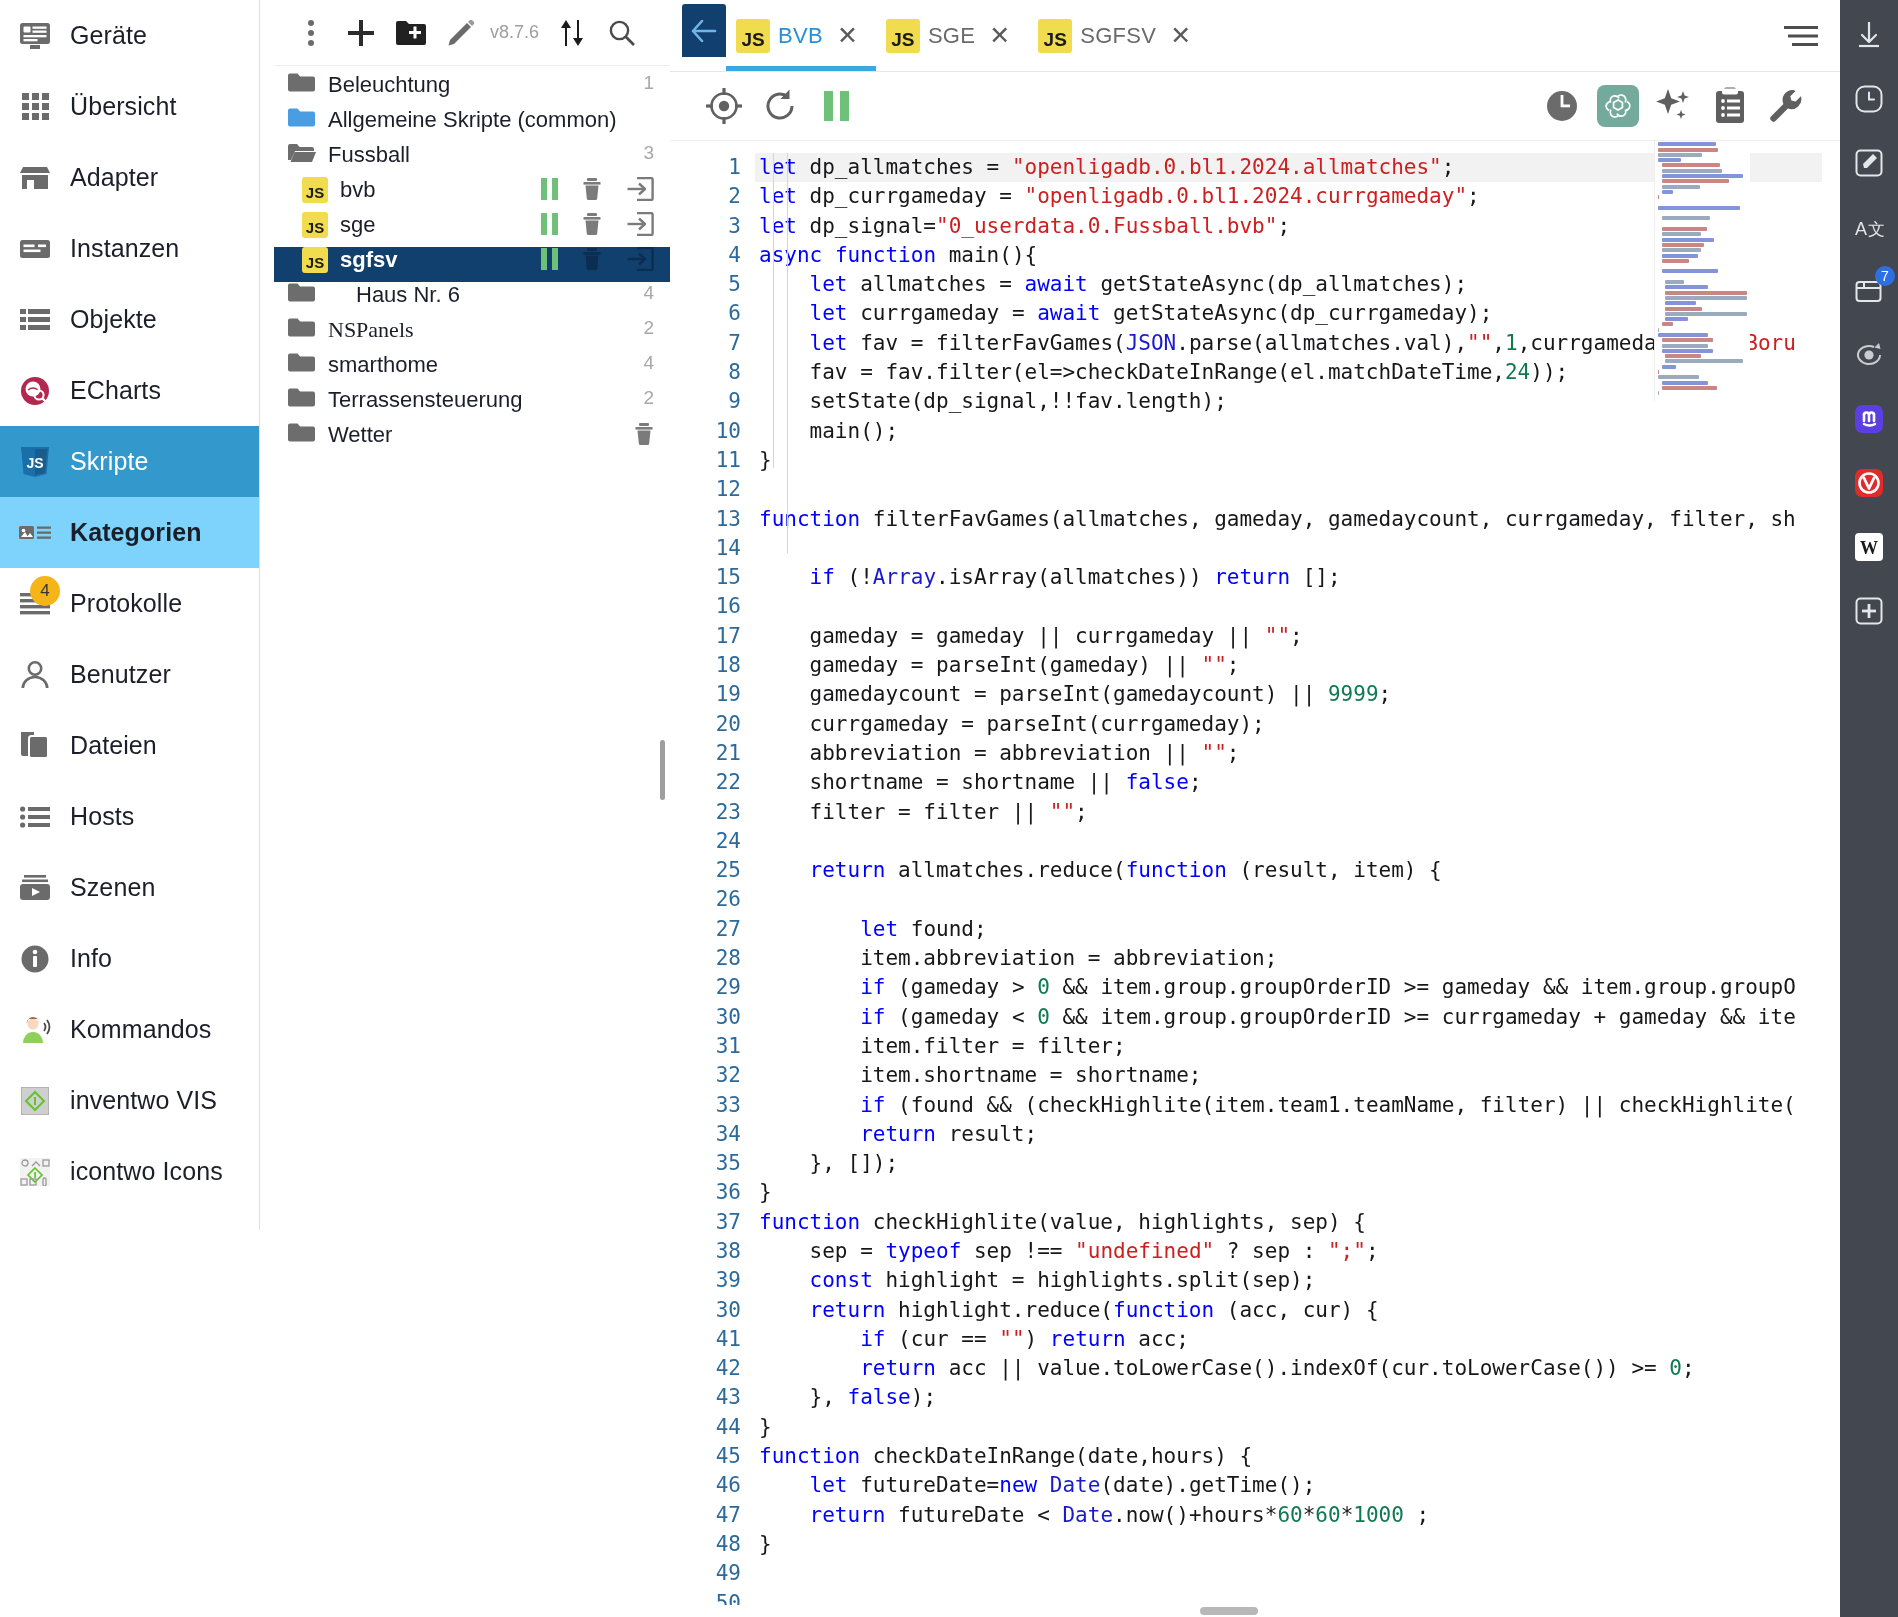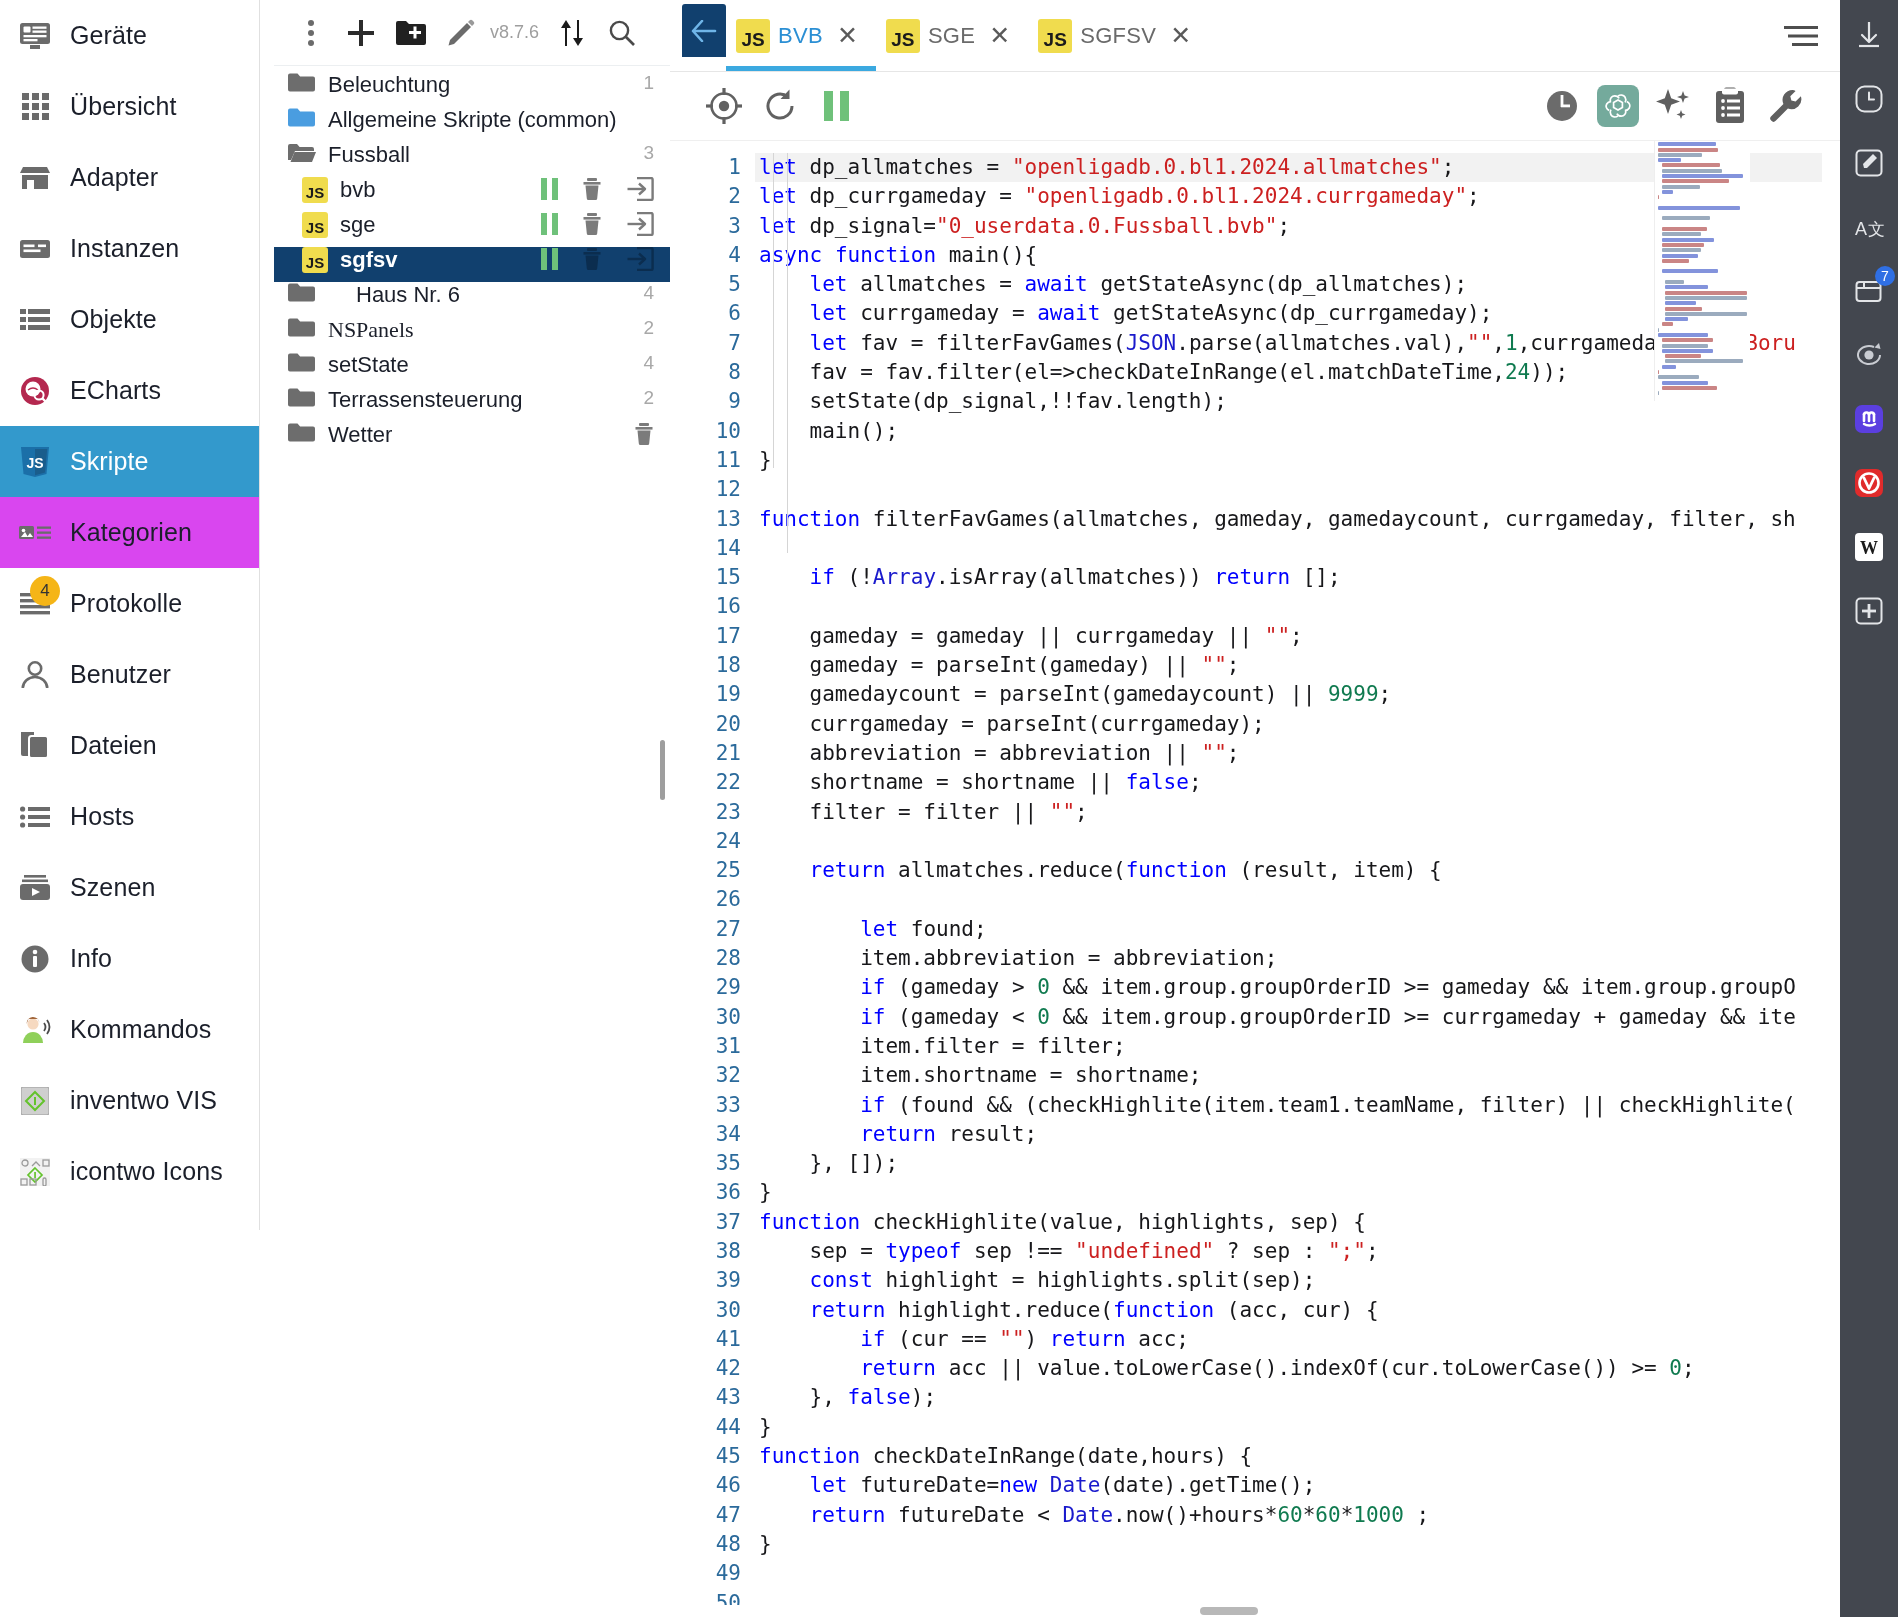--- a/index.html
+++ b/index.html
@@ -20,21 +20,21 @@
     position: relative;
   }
   .side-item {
     display: flex; align-items: center;
     height: 71px; padding-left: 18px;
     gap: 18px;
     color: #1b1f2a;
     font-size: 25px;
     position: relative;
   }
-  .side-item.alt { background: #d946ef; }
+  .side-item.alt { background: #7dd3fc; font-weight: bold; }
   .side-item.active { background: #3399cc; color: #ffffff; }
   .side-ico {
     width: 34px; height: 34px; flex: 0 0 34px;
     display: flex; align-items: center; justify-content: center;
     position: relative;
   }
   .side-ico svg { display: block; }
   .side-label { white-space: nowrap; letter-spacing: .1px; }
   .badge-4 {
     position: absolute; left: 30px; top: 8px;
@@ -626,21 +626,21 @@
             <span style="white-space: nowrap; font-family: Liberation Serif, serif;">NSPanels</span>
             <span class="tree-spacer"></span>
             <span class="tree-count">2</span>
           </div>
           <div class="tree-row folder">
             <span style="display: flex; align-items: center; flex: 0 0 28px;">
               <svg width="27" height="20" viewBox="0 0 27 20">
                 <path d="M0 3.5a2 2 0 0 1 2-2h7.5l2.6 3H25a2 2 0 0 1 2 2v11a2 2 0 0 1-2 2H2a2 2 0 0 1-2-2z" fill="#6d6d6d"></path>
               </svg>
             </span>
-            <span style="white-space: nowrap;">setState</span>
+            <span style="white-space: nowrap;">smarthome</span>
             <span class="tree-spacer"></span>
             <span class="tree-count">4</span>
           </div>
           <div class="tree-row folder">
             <span style="display: flex; align-items: center; flex: 0 0 28px;">
               <svg width="27" height="20" viewBox="0 0 27 20">
                 <path d="M0 3.5a2 2 0 0 1 2-2h7.5l2.6 3H25a2 2 0 0 1 2 2v11a2 2 0 0 1-2 2H2a2 2 0 0 1-2-2z" fill="#6d6d6d"></path>
               </svg>
             </span>
             <span style="white-space: nowrap;">Terrassensteuerung</span>

